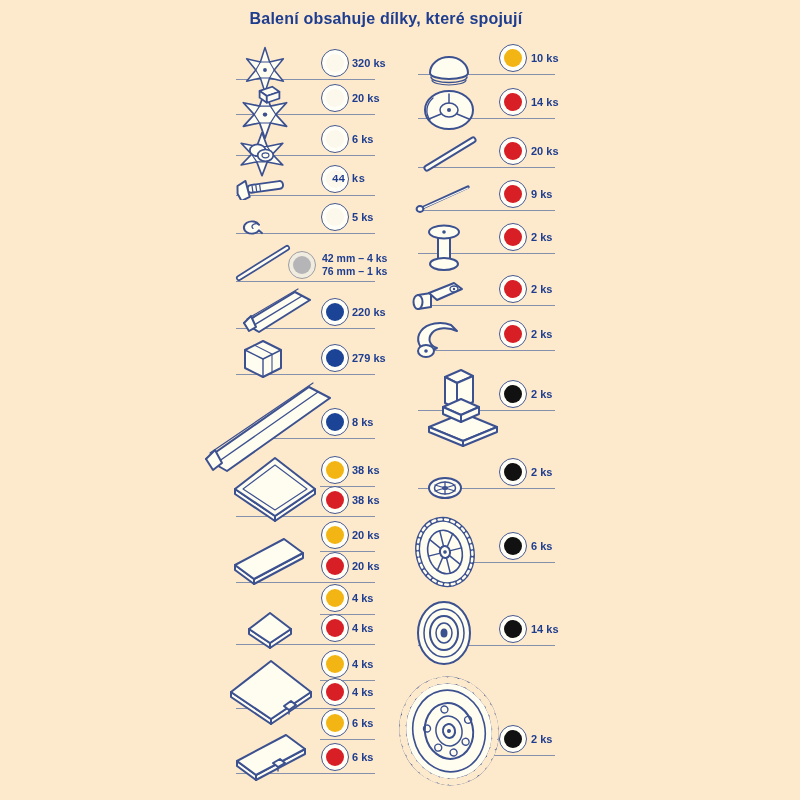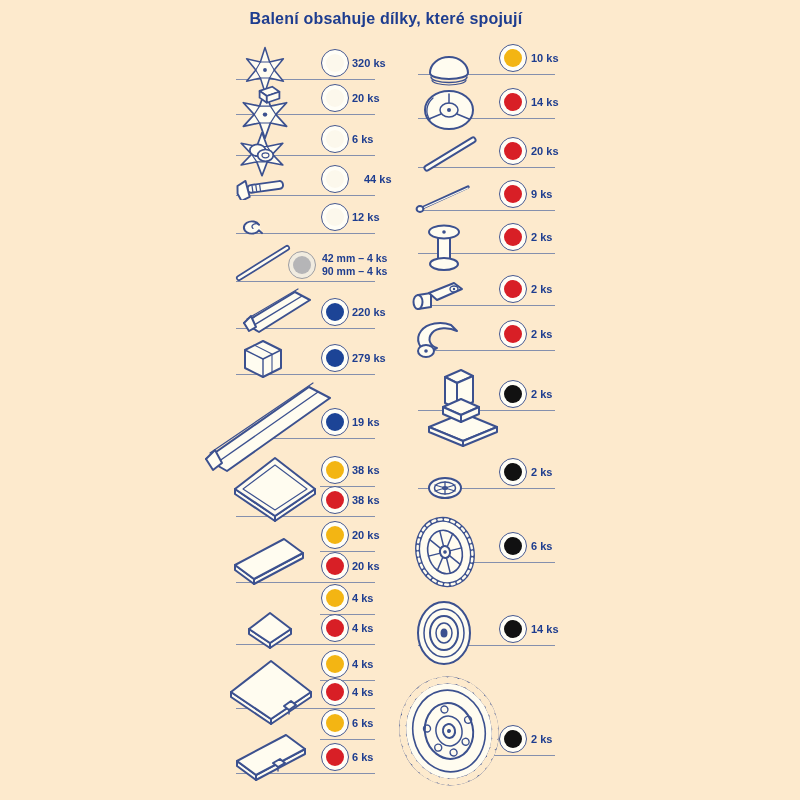--- a/index.html
+++ b/index.html
@@ -77,54 +77,54 @@
           <ellipse cx="25" cy="23" rx="9" ry="7"></ellipse>
           <ellipse cx="34" cy="29" rx="9" ry="7"></ellipse>
           <ellipse cx="34" cy="29" rx="4" ry="3" fill="none" stroke-width="1.4"></ellipse>
         </g>
       </svg>
     </div>
     <div class="baseline" style="left: 236px; top: 195px; width: 139px;"></div>
     <div class="dot" style="left: 321px; top: 165px;">
       <div class="dot-core" style="background: rgb(252, 248, 236);"></div>
     </div>
-    <div class="count" style="left: 364px; top: 165px;">44 ks</div>
+    <div class="count" style="left: 332px; top: 165px; font-family: Liberation Mono, monospace;">44 ks</div>
     <div class="icon" style="left: 236px; top: 175px; width: 50px; height: 25px;">
       <svg viewBox="0 0 52 26" preserveAspectRatio="none">
         <g fill="#fffcf0" stroke="#3c518f" stroke-width="2" stroke-linejoin="round" stroke-linecap="round">
           <g transform="rotate(-8 26 13)">
             <rect x="12" y="9" width="37" height="8" rx="3.5"></rect>
             <polygon points="2,8 11,4 13,21 4,24 1,16"></polygon>
             <line x1="17" y1="10" x2="17" y2="16" stroke-width="1.3"></line>
             <line x1="21" y1="10" x2="21" y2="16" stroke-width="1.3"></line>
             <line x1="25" y1="10" x2="25" y2="16" stroke-width="1.3"></line>
           </g>
         </g>
       </svg>
     </div>
     <div class="baseline" style="left: 236px; top: 233px; width: 139px;"></div>
     <div class="dot" style="left: 321px; top: 203px;">
       <div class="dot-core" style="background: rgb(252, 248, 236);"></div>
     </div>
-    <div class="count" style="left: 352px; top: 203px;">12 ks</div>
+    <div class="count" style="left: 352px; top: 203px;">5 ks</div>
     <div class="icon" style="left: 239px; top: 219px; width: 26px; height: 17px;">
       <svg viewBox="0 0 26 18" preserveAspectRatio="none">
         <g fill="#fffcf0" stroke="#3c518f" stroke-width="2" stroke-linejoin="round" stroke-linecap="round">
           <path d="M20,6 A8,6.5 0 1 0 20,12 L23,15"></path>
           <path d="M20,6 A4,3 0 1 0 14,10" fill="none" stroke-width="1.3"></path>
         </g>
       </svg>
     </div>
     <div class="baseline" style="left: 236px; top: 281px; width: 139px;"></div>
     <div class="dot dot-gray" style="left: 288px; top: 251px;">
       <div class="dot-core" style="background: rgb(181, 181, 183);"></div>
     </div>
     <div class="count two" style="left: 322px; top: 251px;">
       <span>42 mm – 4 ks</span>
-      <span>90 mm – 4 ks</span>
+      <span>76 mm – 1 ks</span>
     </div>
     <div class="icon" style="left: 233px; top: 242px; width: 60px; height: 42px;">
       <svg viewBox="0 0 60 42" preserveAspectRatio="none">
         <g fill="#fffcf0" stroke="#3c518f" stroke-width="2" stroke-linejoin="round" stroke-linecap="round">
           <line x1="6" y1="36" x2="54" y2="6" stroke-width="6"></line>
           <line x1="6" y1="36" x2="54" y2="6" stroke="#fffcf0" stroke-width="2.6"></line>
         </g>
       </svg>
     </div>
     <div class="baseline" style="left: 236px; top: 328px; width: 139px;"></div>
@@ -154,21 +154,21 @@
           <polyline points="4,11 22,20 40,11" fill="none" stroke-width="1.4"></polyline>
           <line x1="22" y1="20" x2="22" y2="38" stroke-width="1.4"></line>
           <polyline points="13,6 31,15 31,33" fill="none" stroke-width="1.1"></polyline>
         </g>
       </svg>
     </div>
     <div class="baseline" style="left: 236px; top: 438px; width: 139px;"></div>
     <div class="dot" style="left: 321px; top: 408px;">
       <div class="dot-core" style="background: rgb(28, 68, 150);"></div>
     </div>
-    <div class="count" style="left: 352px; top: 408px;">19 ks</div>
+    <div class="count" style="left: 352px; top: 408px;">8 ks</div>
     <div class="icon" style="left: 201px; top: 381px; width: 136px; height: 96px;">
       <svg viewBox="0 0 136 96" preserveAspectRatio="none">
         <g fill="#fffcf0" stroke="#3c518f" stroke-width="2" stroke-linejoin="round" stroke-linecap="round">
           <polygon points="5,78 108,6 129,17 26,90"></polygon>
           <line x1="14" y1="83" x2="117" y2="11" stroke-width="1.4"></line>
           <line x1="9" y1="72" x2="112" y2="2" stroke-width="1.2"></line>
           <polygon points="5,78 14,69 21,82 12,89"></polygon>
         </g>
       </svg>
     </div>

